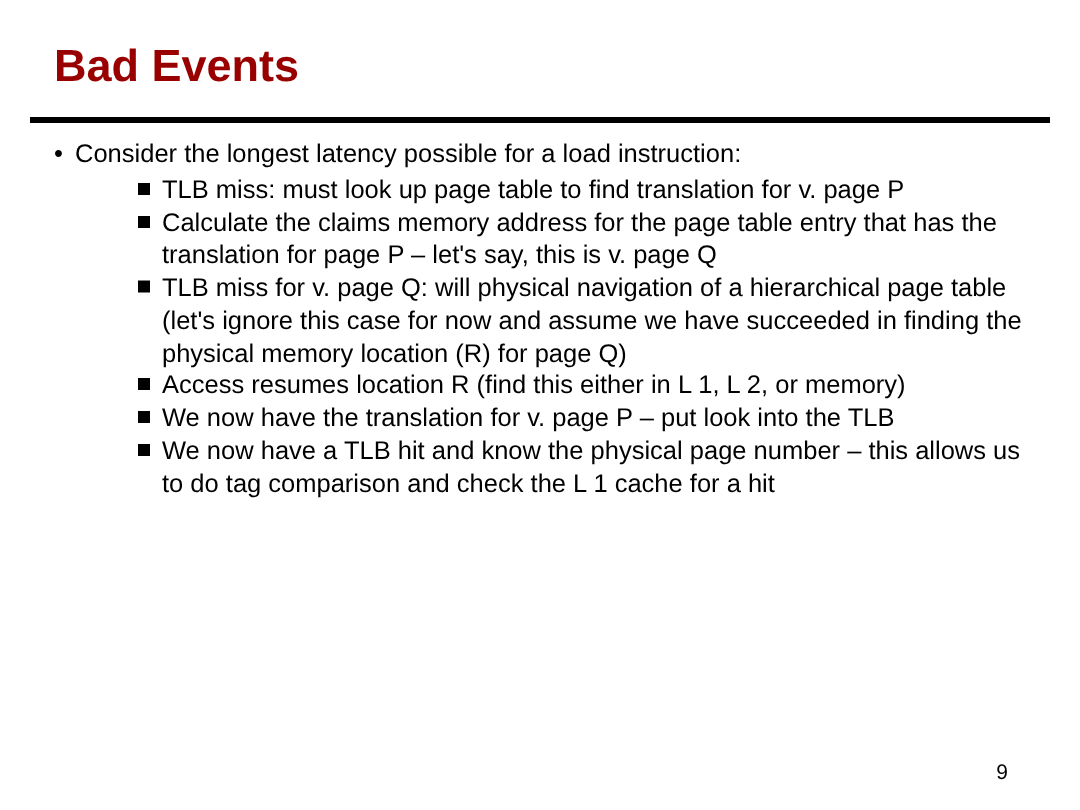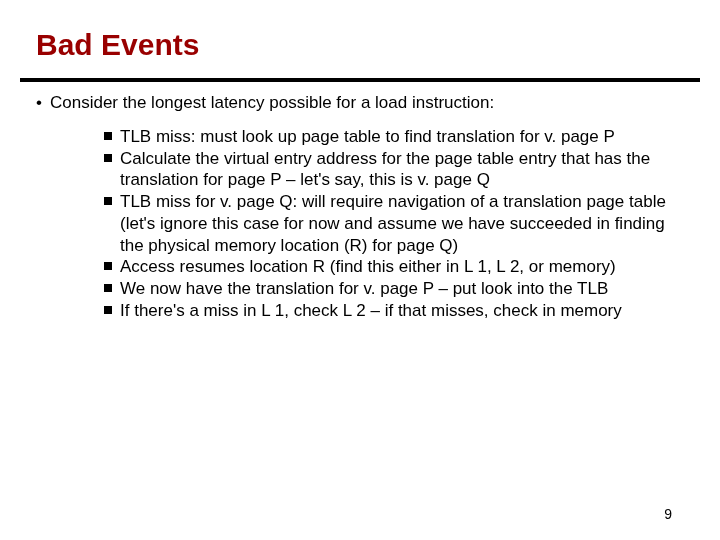--- a/index.html
+++ b/index.html
@@ -44,21 +44,21 @@
   }
   .lead {
     margin: 0 0 2px 0;
   }
   .lead .dot {
     display: inline-block;
     width: 14px;
   }
   ul.sub {
     list-style: none;
-    margin: 12px;
+    margin: 0;
     padding: 0 0 0 56px;
   }
   ul.sub li {
     position: relative;
     padding-left: 16px;
     margin: 0;
   }
   ul.sub li::before {
     content: "";
     position: absolute;
@@ -84,23 +84,23 @@
   <div class="title">Bad Events</div>
 
   <div class="rule"></div>
 
   <div class="body">
     <p class="lead">
       <span class="dot">•</span><span>Consider the longest latency possible for a load instruction:</span>
     </p>
     <ul class="sub">
       <li>TLB miss: must look up page table to find translation for v. page P</li>
-      <li>Calculate the virtual entry address for the page table entry that has the translation for page P – let's say, this is v. page Q</li>
-      <li>TLB miss for v. page Q: will require navigation of a translation page table (let's ignore this case for now and assume we have succeeded in finding the physical memory location (R) for page Q)</li>
+      <li>Calculate the claims memory address for the page table entry that has the translation for page P – let's say, this is v. page Q</li>
+      <li>TLB miss for v. page Q: will physical navigation of a hierarchical page table (let's ignore this case for now and assume we have succeeded in finding the physical memory location (R) for page Q)</li>
       <li>Access resumes location R (find this either in L 1, L 2, or memory)</li>
       <li>We now have the translation for v. page P – put look into the TLB</li>
-      <li>If there's a miss in L 1, check L 2 – if that misses, check in memory</li>
+      <li>We now have a TLB hit and know the physical page number – this allows us to do tag comparison and check the L 1 cache for a hit</li>
     </ul>
   </div>
 
   <div class="pgnum">9</div>
 
 </div>
 
 </body></html>

